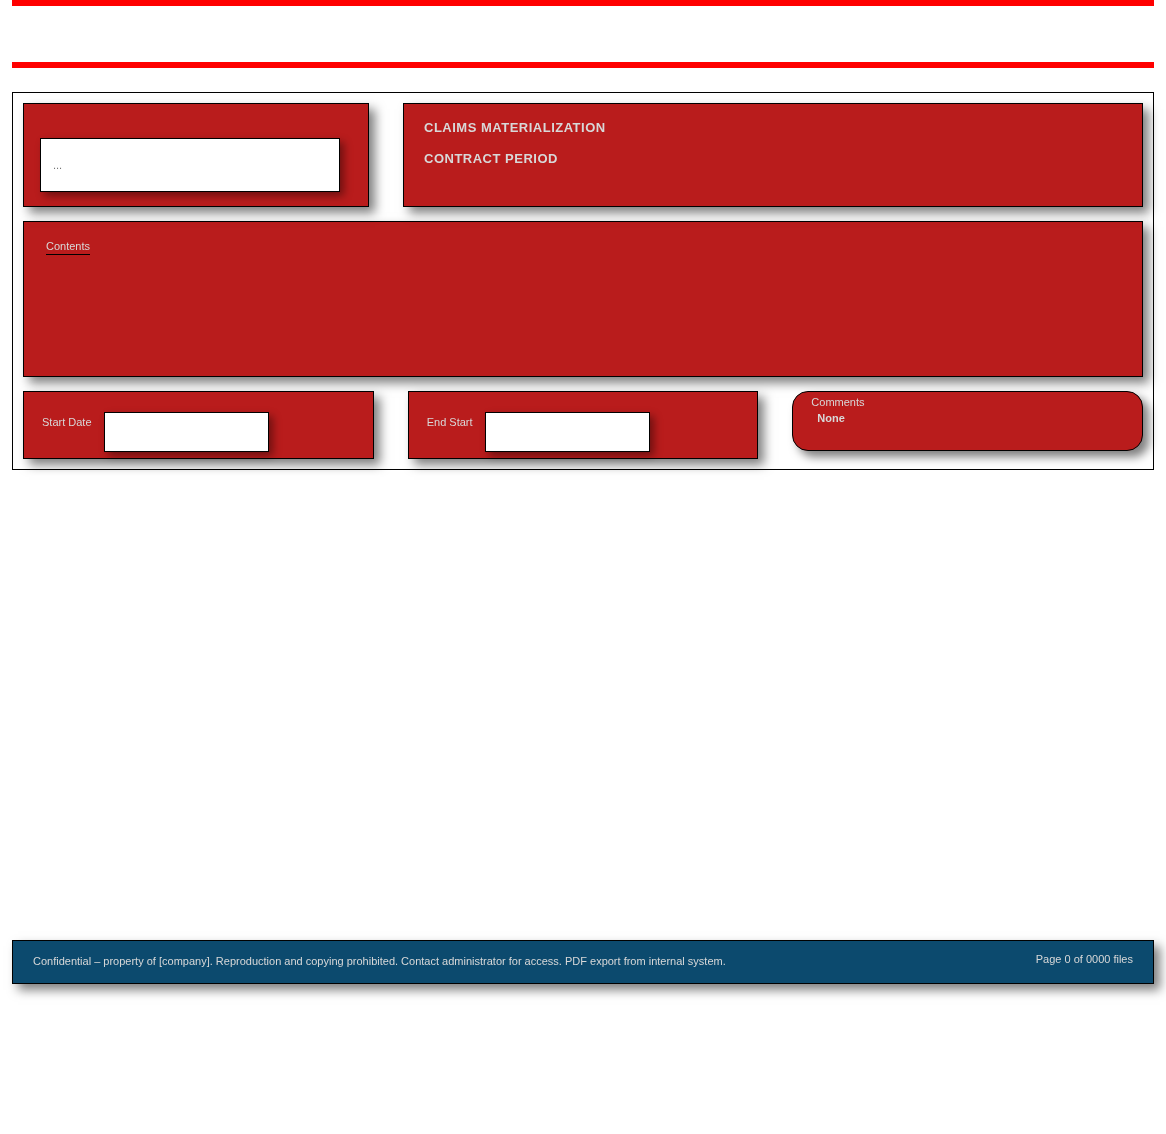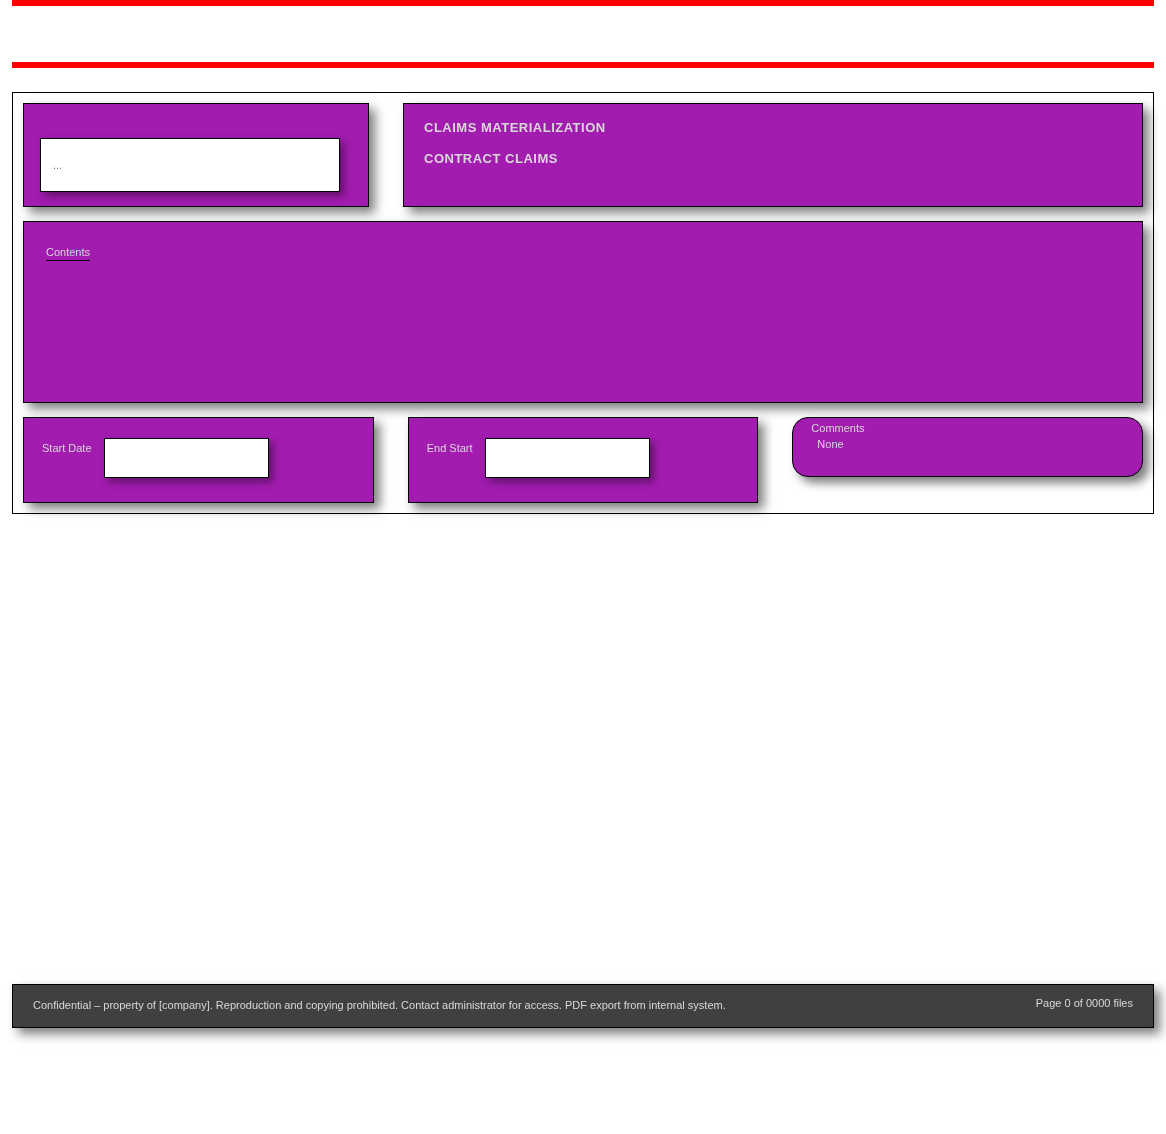--- a/index.html
+++ b/index.html
@@ -23,21 +23,21 @@
     padding: 10px;
     background: #fff;
   }
   .row {
     display: flex;
     gap: 34px;
     margin-bottom: 14px;
   }
   .panel {
     border: 1px solid #000;
-    background: #a21caf;
+    background: #b91c1c;
     box-shadow: 6px 6px 10px rgba(0,0,0,0.5);
   }
   .search-panel {
     width: 346px;
     height: 104px;
     padding: 34px 16px 14px 16px;
   }
   .search-input {
     width: 300px;
     height: 54px;
@@ -60,38 +60,38 @@
     margin-bottom: 16px;
   }
   .title-line2 {
     font-size: 13px;
     font-weight: bold;
     color: #d8d8d8;
     letter-spacing: 0.5px;
   }
   .full-panel {
     width: 100%;
-    height: 182px;
-    padding: 20px 22px;
+    height: 156px;
+    padding: 14px 22px;
     margin-bottom: 14px;
   }
   .underline-text {
     font-size: 11px;
     color: #d8d8d8;
     border-bottom: 1px solid #000;
     display: inline-block;
     padding-bottom: 2px;
   }
   .bottom-row {
     display: flex;
     gap: 34px;
   }
   .date-panel {
     flex: 1;
-    height: 86px;
+    height: 68px;
     padding: 20px 18px 12px 18px;
     display: flex;
     align-items: flex-start;
     gap: 12px;
   }
   .date-label {
     font-size: 11px;
     color: #d8d8d8;
     padding-top: 4px;
     white-space: nowrap;
@@ -110,24 +110,25 @@
   }
   .status-label {
     font-size: 11px;
     color: #d8d8d8;
     margin-bottom: 4px;
   }
   .status-value {
     font-size: 11px;
     color: #d8d8d8;
     margin-left: 6px;
+    font-weight: bold;
   }
   .footer-panel {
     border: 1px solid #000;
-    background: #404040;
+    background: #0c4a6e;
     box-shadow: 6px 6px 10px rgba(0,0,0,0.5);
     margin: 470px 12px 40px 12px;
     padding: 12px 20px;
     display: flex;
     justify-content: space-between;
     align-items: flex-start;
     font-size: 11px;
     color: #d8d8d8;
   }
   .footer-left {
@@ -146,21 +147,21 @@
 <div class="red-bar second"></div>
 
 <div class="main-frame">
 
   <div class="row">
     <div class="panel search-panel">
       <input class="search-input" placeholder="..." style="">
     </div>
     <div class="panel title-panel">
       <div class="title-line1">CLAIMS MATERIALIZATION</div>
-      <div class="title-line2">CONTRACT CLAIMS</div>
+      <div class="title-line2">CONTRACT PERIOD</div>
     </div>
   </div>
 
   <div class="panel full-panel">
     <span class="underline-text">Contents</span>
   </div>
 
   <div class="bottom-row">
     <div class="panel date-panel">
       <span class="date-label">Start Date</span>

